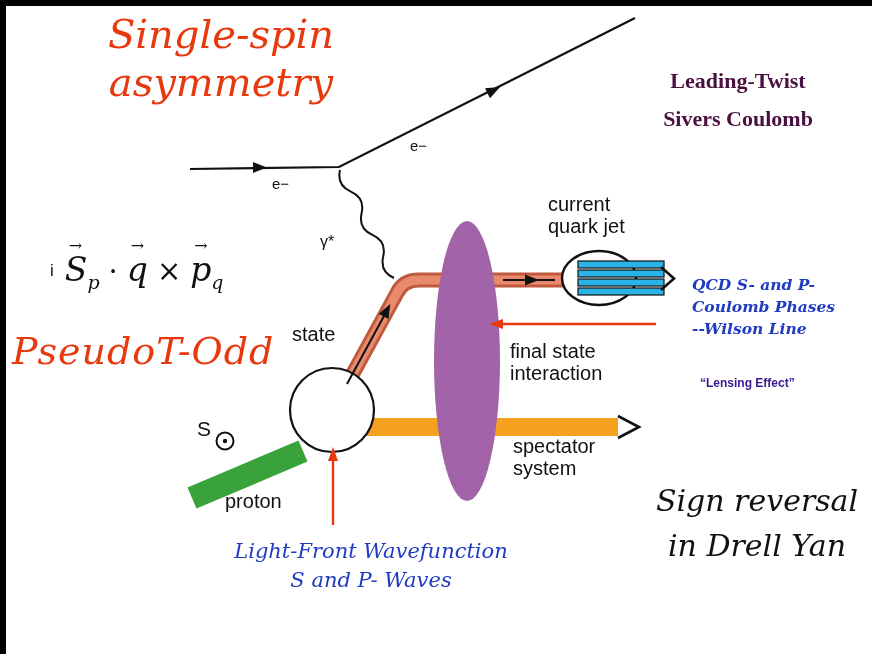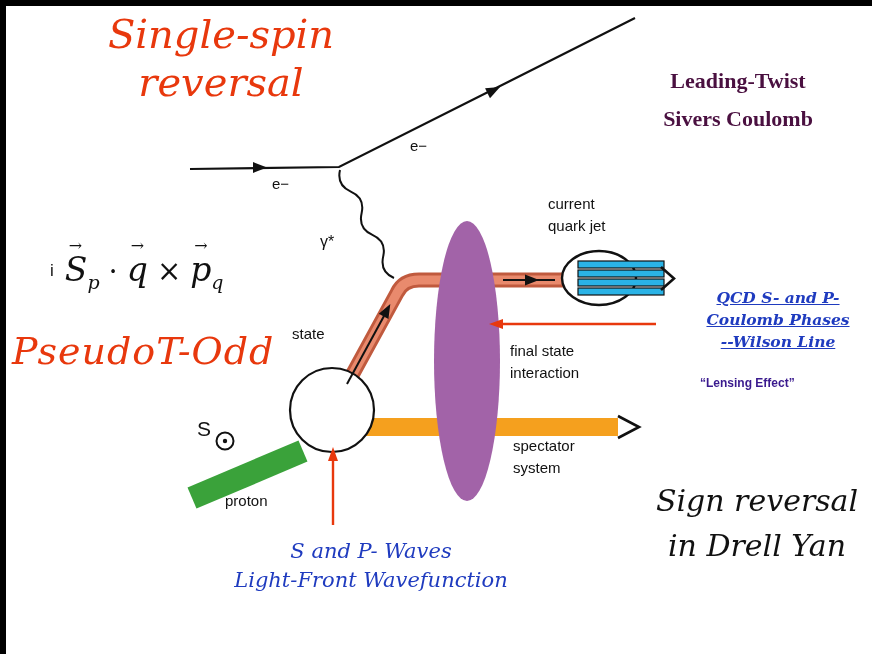--- a/index.html
+++ b/index.html
@@ -22,33 +22,33 @@
   .formula .prefix{font-family:"Liberation Sans",sans-serif;font-style:normal;
     font-size:17px;margin-right:11px;align-self:center;}
   .vec{position:relative;font-style:italic;font-size:33px;}
   .vec .arrow{position:absolute;left:4px;top:-14px;font-size:16px;font-style:normal;}
   .vec sub{font-size:19px;}
   .op{font-size:29px;margin:0 9px;}
 
   .pseudo{left:6px;top:322px;font:italic 38px/46px "DejaVu Serif",serif;
     color:var(--script-red);letter-spacing:1px;}
 
-  .lbl{position:absolute;color:#111;font-size:15px;line-height:22px;white-space:nowrap;}
+  .lbl{position:absolute;color:#111;font-size:20px;line-height:22px;white-space:nowrap;}
   .lbl-e-in{left:266px;top:167px;font-size:15px;}
   .lbl-e-out{left:404px;top:129px;font-size:15px;}
   .lbl-gamma{left:314px;top:225px;font-size:16px;}
   .lbl-quark{left:286px;top:317px;}
   .lbl-proton{left:219px;top:484px;}
   .lbl-spin{left:191px;top:412px;font-size:21px;}
   .lbl-jet{left:542px;top:187px;}
   .lbl-fsi{left:504px;top:334px;}
   .lbl-spectator{left:507px;top:429px;}
 
-  .qcd{left:686px;top:281px;width:172px;text-align:center;white-space:normal;
-    font:italic bold 15.5px/22px "DejaVu Serif",serif;color:var(--blue);text-decoration:underline;}
+  .qcd{left:686px;top:268px;width:172px;white-space:normal;
+    font:italic bold 15.5px/22px "DejaVu Serif",serif;color:var(--blue);}
   .lensing{left:694px;top:370px;font-weight:bold;font-size:12px;
     color:var(--lensing-purple);}
   .lfwf{left:195px;top:531px;width:340px;text-align:center;white-space:normal;
     font:italic 21px/29px "DejaVu Serif",serif;color:var(--blue);}
   .sign{left:634px;top:472px;width:234px;text-align:center;white-space:normal;
     font:italic 30px/45px "DejaVu Serif",serif;color:#111;}
 
   
   .electron-line{fill:none;stroke:var(--line-black);stroke-width:2.2;}
   .photon-line{fill:none;stroke:var(--line-black);stroke-width:2;}
@@ -110,21 +110,21 @@
     <polygon class="red-head" points="9,0 -5,5 -5,-5" transform="translate(492,318) rotate(180)"></polygon>
     <path class="red-line" d="M327 519 L327 453"></path>
     <polygon class="red-head" points="9,0 -5,5 -5,-5" transform="translate(327,450) rotate(-90)"></polygon>
 
     <circle class="spin-circle" cx="219" cy="435" r="8.5"></circle>
     <circle class="spin-dot" cx="219" cy="435" r="2.2"></circle>
   </svg>
 
   <div class="txt title">
     <div>Single-spin</div>
-    <div>reversal</div>
+    <div>asymmetry</div>
   </div>
 
   <div class="txt heading">
     <div>Leading-Twist</div>
     <div>Sivers Coulomb</div>
   </div>
 
   <div class="txt formula">
     <span class="prefix">i</span>
     <span class="vec"><span class="arrow">→</span><span>S</span><sub>p</sub></span>
@@ -160,22 +160,22 @@
 
   <div class="txt qcd">
     <div>QCD S- and P-</div>
     <div>Coulomb Phases</div>
     <div>--Wilson Line</div>
   </div>
 
   <div class="txt lensing">“Lensing Effect”</div>
 
   <div class="txt lfwf">
+    <div>Light-Front Wavefunction</div>
     <div>S and P- Waves</div>
-    <div>Light-Front Wavefunction</div>
   </div>
 
   <div class="txt sign">
     <div>Sign reversal</div>
     <div>in Drell Yan</div>
   </div>
 
 </div>
 
 </body></html>

